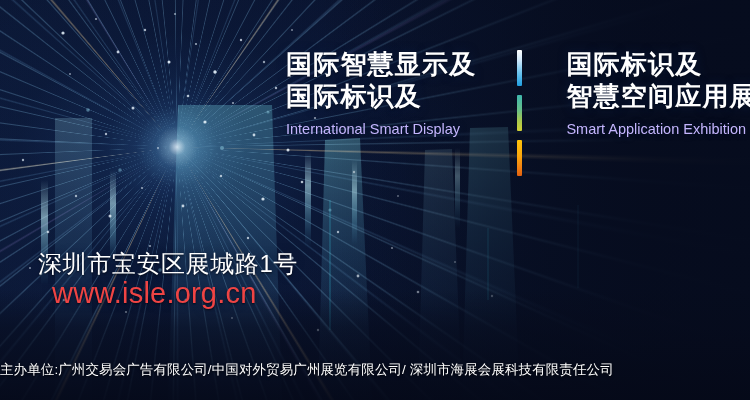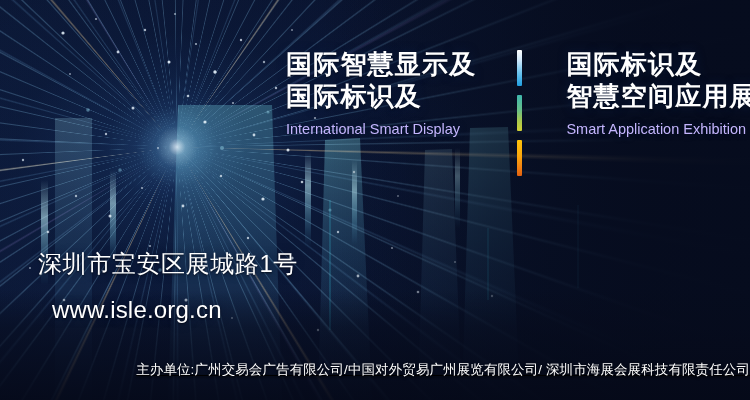--- a/index.html
+++ b/index.html
@@ -179,38 +179,37 @@
   }
   #address-line {
     color: #ffffff;
     font-size: 24px;
     line-height: 24px;
     letter-spacing: 0.6px;
     white-space: nowrap;
     text-shadow: 0 0 9px rgba(8,18,45,0.95), 0 1px 2px rgba(0,0,0,0.65);
   }
   #website-line {
-    color: #ffffff;
-    font-size: 24px;
+    color: #ef4444;
+    font-size: 29px;
     line-height: 30px;
     margin-left: 14px;
-    margin-top: 19px;
+    margin-top: 2px;
     letter-spacing: 0.2px;
     white-space: nowrap;
     text-shadow: 0 0 10px rgba(8,18,45,0.95), 0 1px 2px rgba(0,0,0,0.65);
   }
 
   
   #footer {
     position: absolute;
     left: 0; right: 0;
     bottom: 18px;
     z-index: 6;
-    text-align: right;
-    text-decoration: underline;
+    text-align: left;
   }
   .footer-line {
     color: #ffffff;
     font-size: 13.5px;
     line-height: 25px;
     letter-spacing: 0.1px;
     white-space: nowrap;
     text-shadow: 0 1px 3px rgba(0,0,0,0.9);
   }
 </style>

